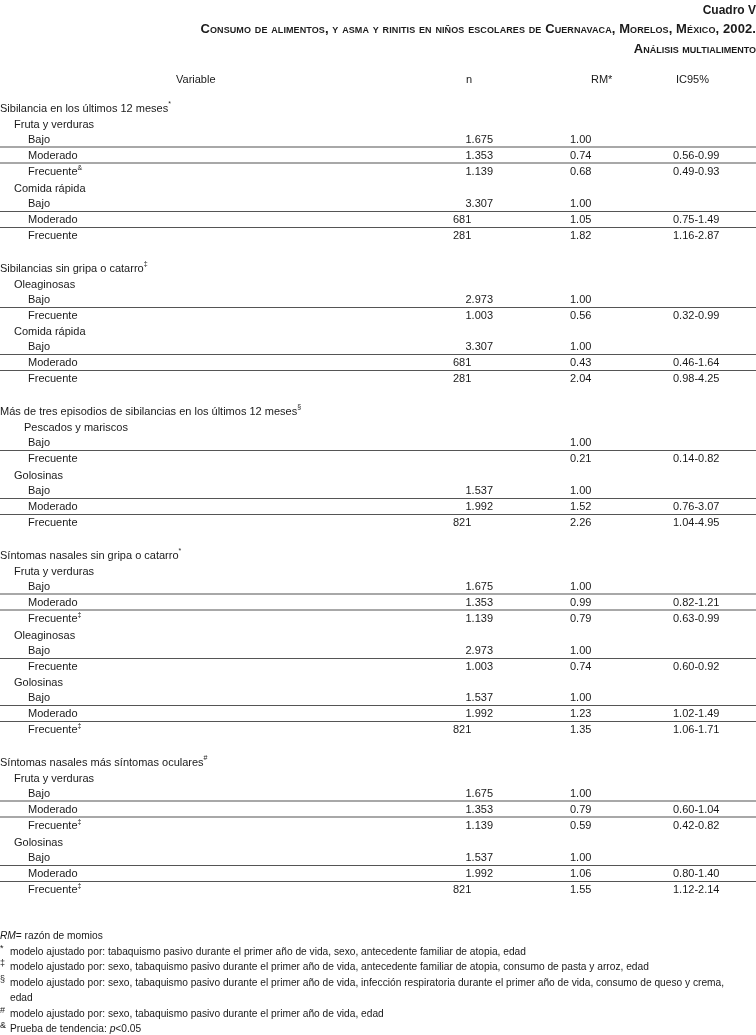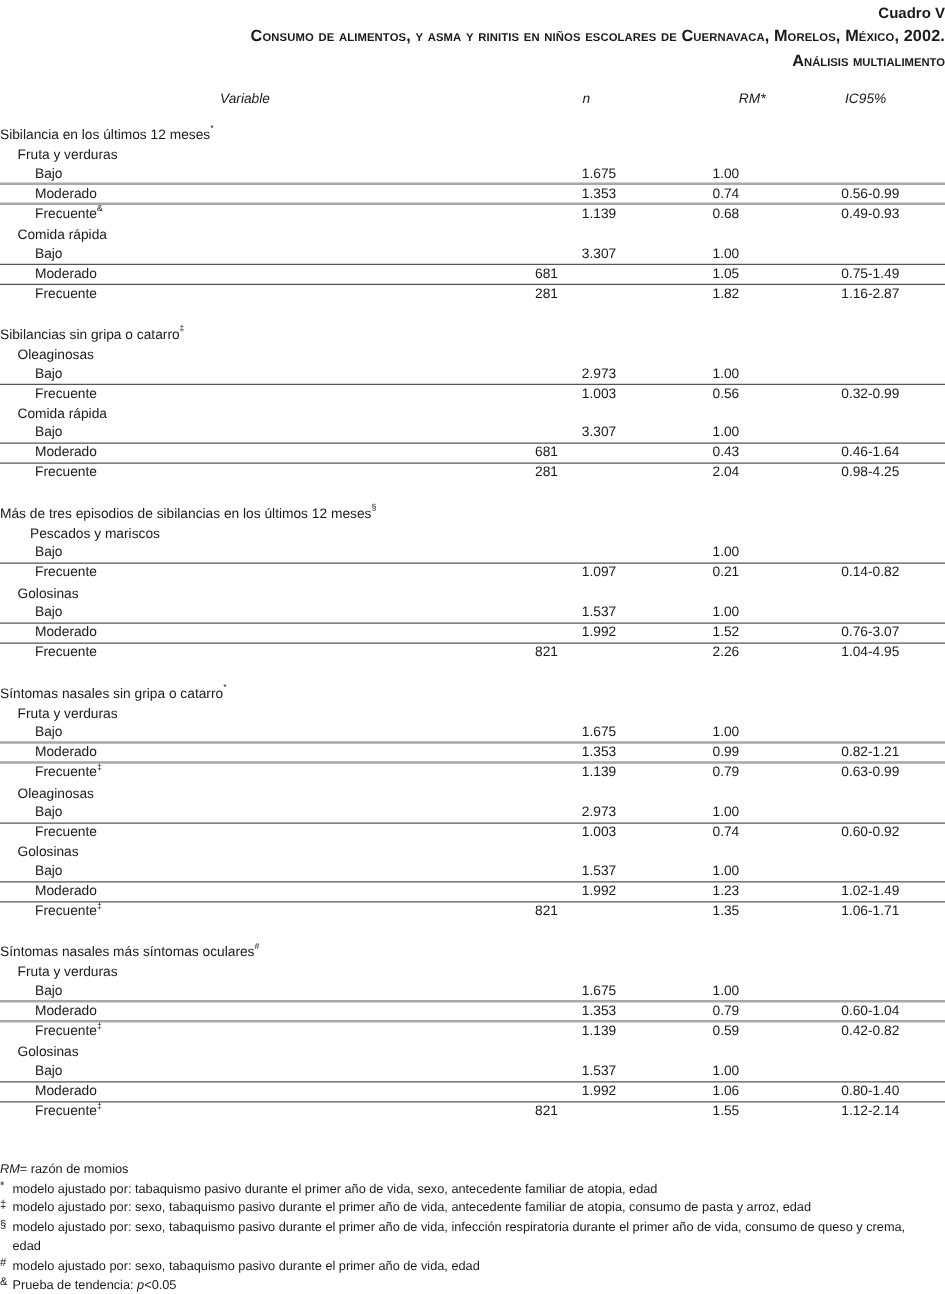--- a/index.html
+++ b/index.html
@@ -6,40 +6,40 @@
   body {
     width:756px; height:1035px; overflow:hidden; position:relative;
     font-family:"Liberation Sans", sans-serif; color:#1a1a1a;
   }
   .title-block { text-align:right; }
   .cuadro { font-weight:bold; font-size:12px; padding-top:2px; height:17px; line-height:17px; }
   .title { font-weight:bold; font-size:13px; font-variant:small-caps; height:20px; line-height:20px; letter-spacing:0.1px; }
   .subtitle { font-weight:bold; font-size:13px; font-variant:small-caps; height:20px; line-height:20px; }
   .header-row {
     position:absolute; top:70px; left:0; width:629px; height:18px;
-    font-style:italic; font-size:11px; line-height:18px;
+    font-size:11px; line-height:18px;
   }
   .header-row span { position:absolute; top:0; }
   .h-variable { left:176px; }
   .h-n { left:466px; }
   .h-rm { left:591px; }
   .h-ic { left:676px; }
 
   .table { position:absolute; top:100px; left:0; width:756px; font-size:11px; }
   .section { margin-bottom:16px; }
   .section-title { height:16px; line-height:16px; padding-left:0; white-space:nowrap; }
   .group-title { height:16px; line-height:16px; padding-left:14px; }
   .group-title.deep { padding-left:24px; }
   .row { position:relative; height:15.8px; line-height:15px; }
   .row.line-gray { border-bottom:2px solid #a8a8a8; height:14px; }
   .row.line-dark { border-bottom:1px solid #555; height:15px; }
   .row span { position:absolute; top:0; }
   .c-label { left:28px; }
   .c-n { width:493px; left:0; text-align:right; }
-  .c-n.left { width:auto; left:428px; text-align:center; }
+  .c-n.left { width:auto; left:453px; text-align:center; }
   .c-rm { left:570px; }
   .c-ic { left:673px; }
   sup { font-size:7px; vertical-align:top; line-height:8px; }
 
   .footnotes { position:absolute; top:928px; left:0; width:800px; font-size:10.2px; line-height:15.5px; white-space:nowrap; }
   .fn { position:relative; padding-left:10px; }
   .fn .mark { position:absolute; left:0; top:-3px; font-size:9px; }
   .fn.rm { padding-left:0; }
   .fn .cont { display:block; }
 </style>
@@ -139,21 +139,20 @@
     <div class="section">
       <div class="section-title"><span>Más de tres episodios de sibilancias en los últimos 12 meses</span><sup>§</sup></div>
       <div class="group-title deep">Pescados y mariscos</div>
       <div class="row line-dark">
         <span class="c-label"><span style="position: static;">Bajo</span></span>
         <span class="c-rm">1.00</span>
         <span class="c-ic"></span>
       </div>
       <div class="row">
         <span class="c-label"><span style="position: static;">Frecuente</span></span>
-        <span class="c-n">1.097</span>
         <span class="c-rm">0.21</span>
         <span class="c-ic">0.14-0.82</span>
       </div>
       <div class="group-title">Golosinas</div>
       <div class="row line-dark">
         <span class="c-label"><span style="position: static;">Bajo</span></span>
         <span class="c-n">1.537</span>
         <span class="c-rm">1.00</span>
         <span class="c-ic"></span>
       </div>

